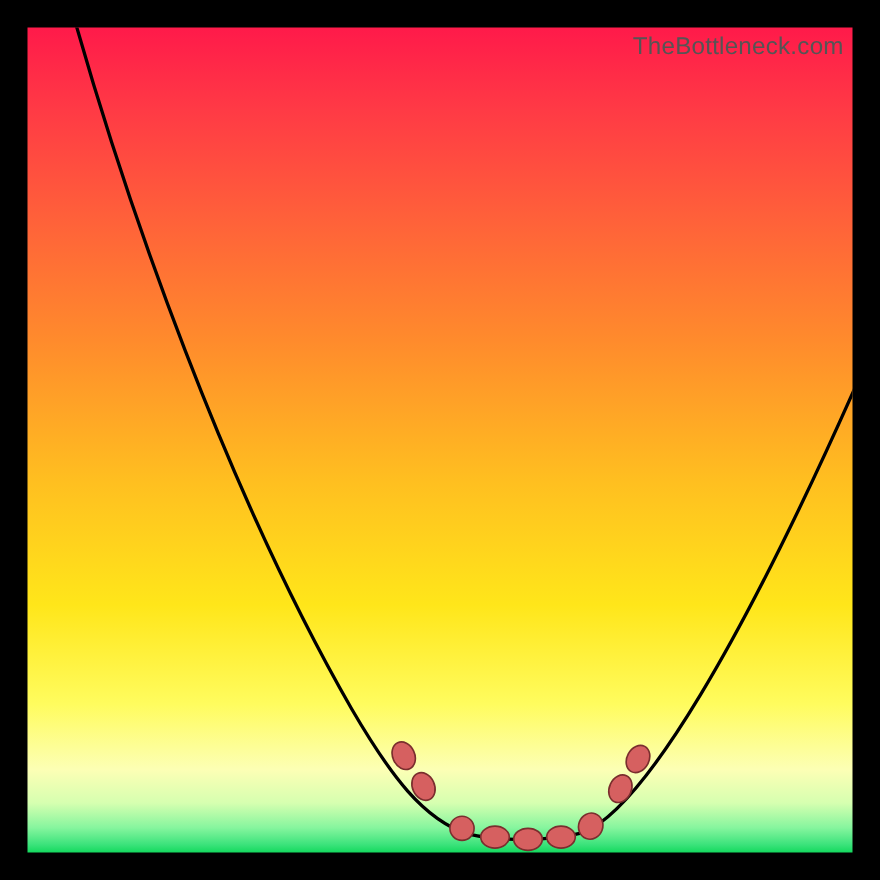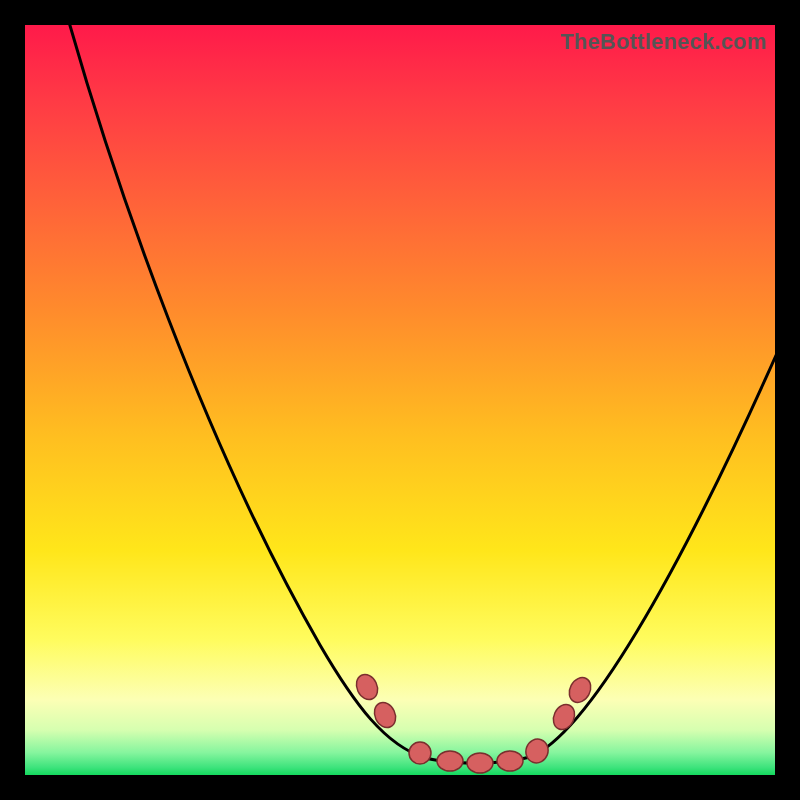--- a/index.html
+++ b/index.html
@@ -32,21 +32,21 @@
       #3de37c 99%,
       #14d95e 100%
     );
   }
   .watermark {
     position: absolute;
     top: 4px;
     right: 8px;
     color: #555555;
     font-size: 22px;
-    font-weight: 700;
+    font-weight: 400;
     letter-spacing: 0.2px;
     user-select: none;
   }
   svg.curve {
     position: absolute;
     left: 0;
     top: 0;
     width: 750px;
     height: 750px;
   }

